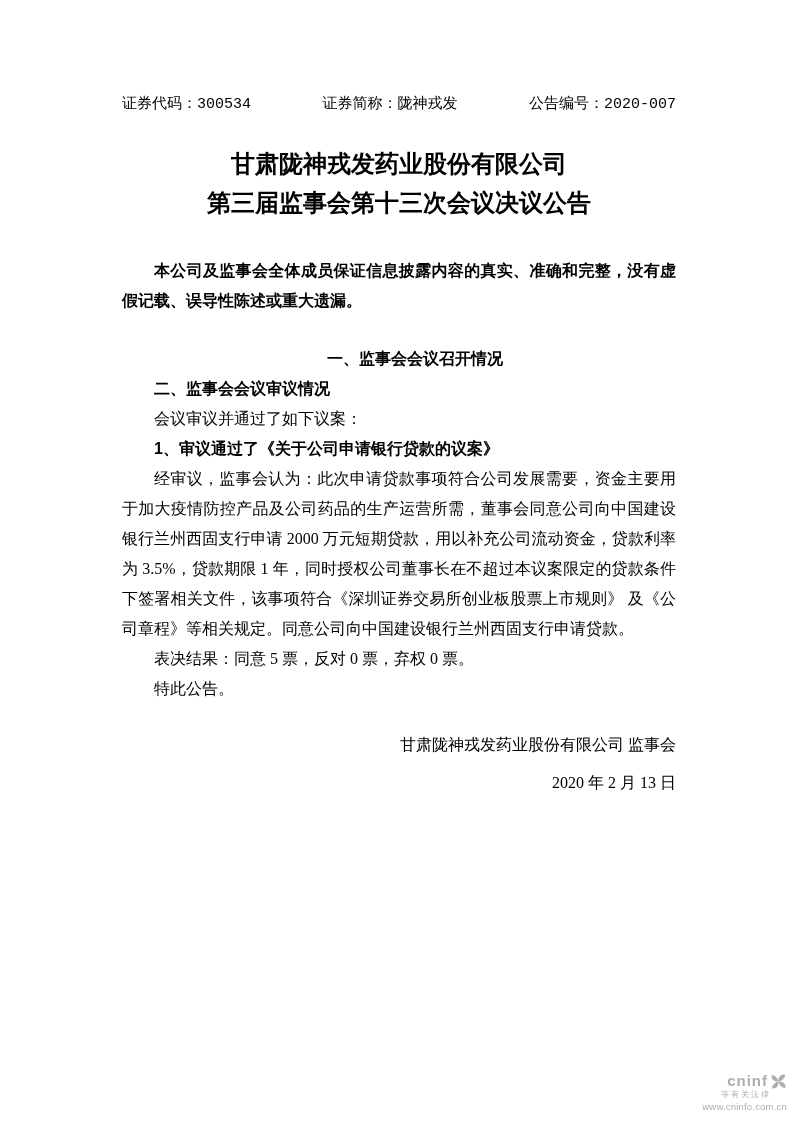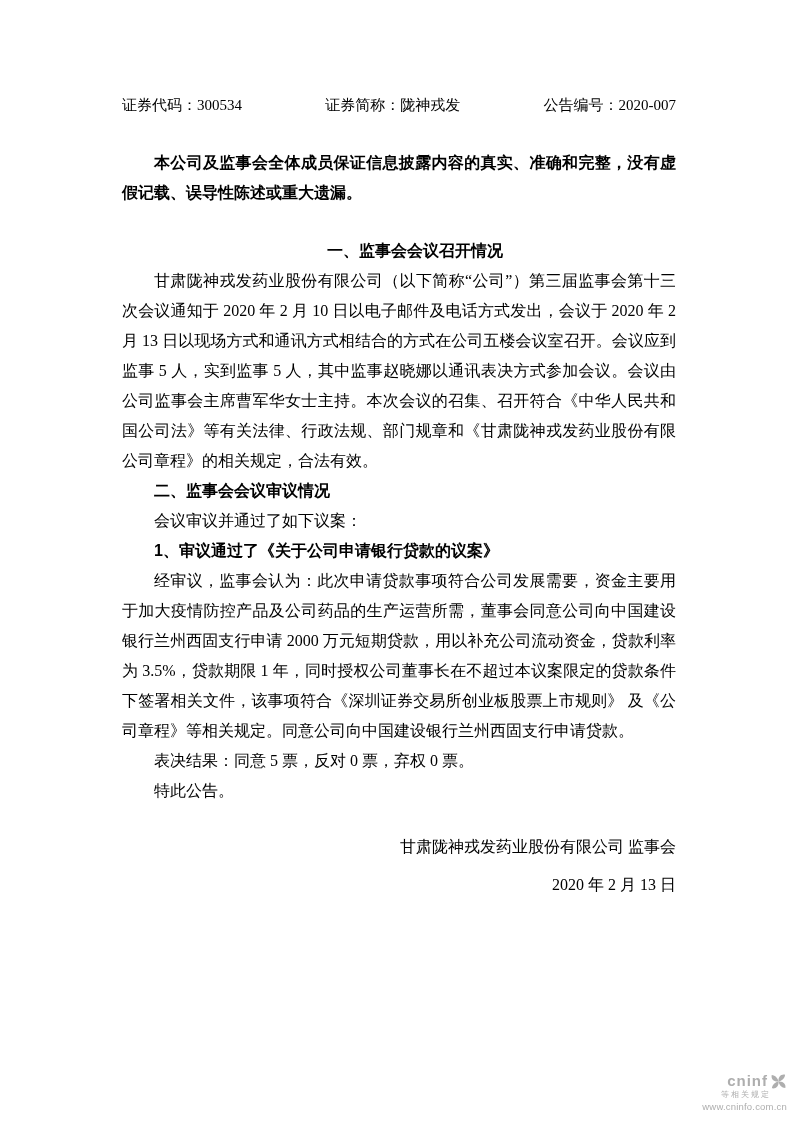--- a/index.html
+++ b/index.html
@@ -14,20 +14,21 @@
   }
   .page {
     padding: 96px 117px 0 122px;
   }
   .header-row {
     display: flex;
     justify-content: space-between;
     font-size: 15px;
     line-height: 18px;
     white-space: nowrap;
+    font-family: Liberation Mono, monospace;
   }
   .doc-title {
     margin-top: 30px;
     text-align: center;
     font-family: "Liberation Sans", "DejaVu Sans", sans-serif;
     font-weight: bold;
     font-size: 24px;
     line-height: 39px;
   }
   .disclaimer {
@@ -103,25 +104,28 @@
 <body>
 
 <div class="page">
 
   <div class="header-row">
     <span>证券代码：300534</span>
     <span>证券简称：陇神戎发</span>
     <span>公告编号：2020-007</span>
   </div>
 
+  <div class="doc-title">
+    <div>甘肃陇神戎发药业股份有限公司</div>
+    <div>第三届监事会第十三次会议决议公告</div>
+  </div>
 
   <p class="disclaimer">本公司及监事会全体成员保证信息披露内容的真实、准确和完整，没有虚假记载、误导性陈述或重大遗漏。</p>
 
   <div class="sec-heading sec1-heading">一、监事会会议召开情况</div>
-  <p class="para">甘肃陇神戎发药业股份有限公司（以下简称“公司”）第三届监事会第十三次会议通知于 2020 年 2 月 10 日以电子邮件及电话方式发出，会议于 2020 年 2 月 13 日以现场方式和通讯方式相结合的方式在公司五楼会议室召开。会议应到监事 5 人，实到监事 5 人，其中监事赵晓娜以通讯表决方式参加会议。会议由公司监事会主席曹军华女士主持。本次会议的召集、召开符合《中华人民共和国公司法》等有关法律、行政法规、部门规章和《甘肃陇神戎发药业股份有限公司章程》的相关规定，合法有效。</p>
 
   <div class="sec-heading">二、监事会会议审议情况</div>
   <p class="para">会议审议并通过了如下议案：</p>
 
   <div class="sec-heading">1、审议通过了《关于公司申请银行贷款的议案》</div>
   <p class="para">经审议，监事会认为：此次申请贷款事项符合公司发展需要，资金主要用于加大疫情防控产品及公司药品的生产运营所需，董事会同意公司向中国建设银行兰州西固支行申请 2000 万元短期贷款，用以补充公司流动资金，贷款利率为 3.5%，贷款期限 1 年，同时授权公司董事长在不超过本议案限定的贷款条件下签署相关文件，该事项符合《深圳证券交易所创业板股票上市规则》 及《公司章程》等相关规定。同意公司向中国建设银行兰州西固支行申请贷款。</p>
   <p class="para">表决结果：同意 5 票，反对 0 票，弃权 0 票。</p>
 
   <p class="para">特此公告。</p>
 
@@ -137,15 +141,15 @@
       <svg viewBox="0 0 16 16" width="17" height="17">
         <g fill="#aeaeae">
           <path d="M8,8 C7.5,3.5 10.5,0.8 14.2,1.6 C14,5 11,7.5 8,8 Z"></path>
           <path d="M8,8 C12.5,7.5 15.2,10.5 14.4,14.2 C11,14 8.5,11 8,8 Z"></path>
           <path d="M8,8 C8.5,12.5 5.5,15.2 1.8,14.4 C2,11 5,8.5 8,8 Z"></path>
           <path d="M8,8 C3.5,8.5 0.8,5.5 1.6,1.8 C5,2 7.5,5 8,8 Z"></path>
         </g>
       </svg>
     </span>
   </div>
-  <div class="wm-cn">等相关规定</div>
+  <div class="wm-cn">等有关法律</div>
   <div class="wm-url">www.cninfo.com.cn</div>
 </div>
 
 </body></html>

